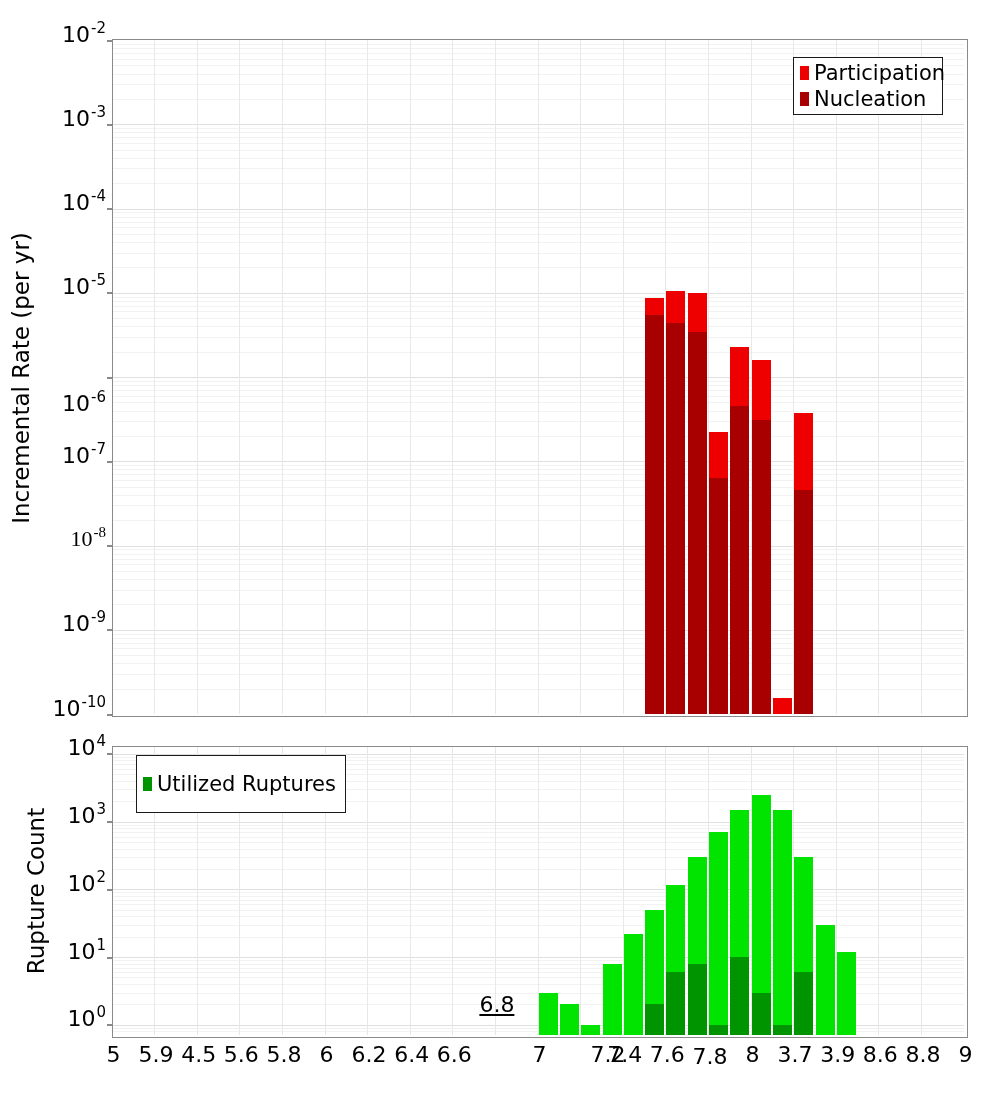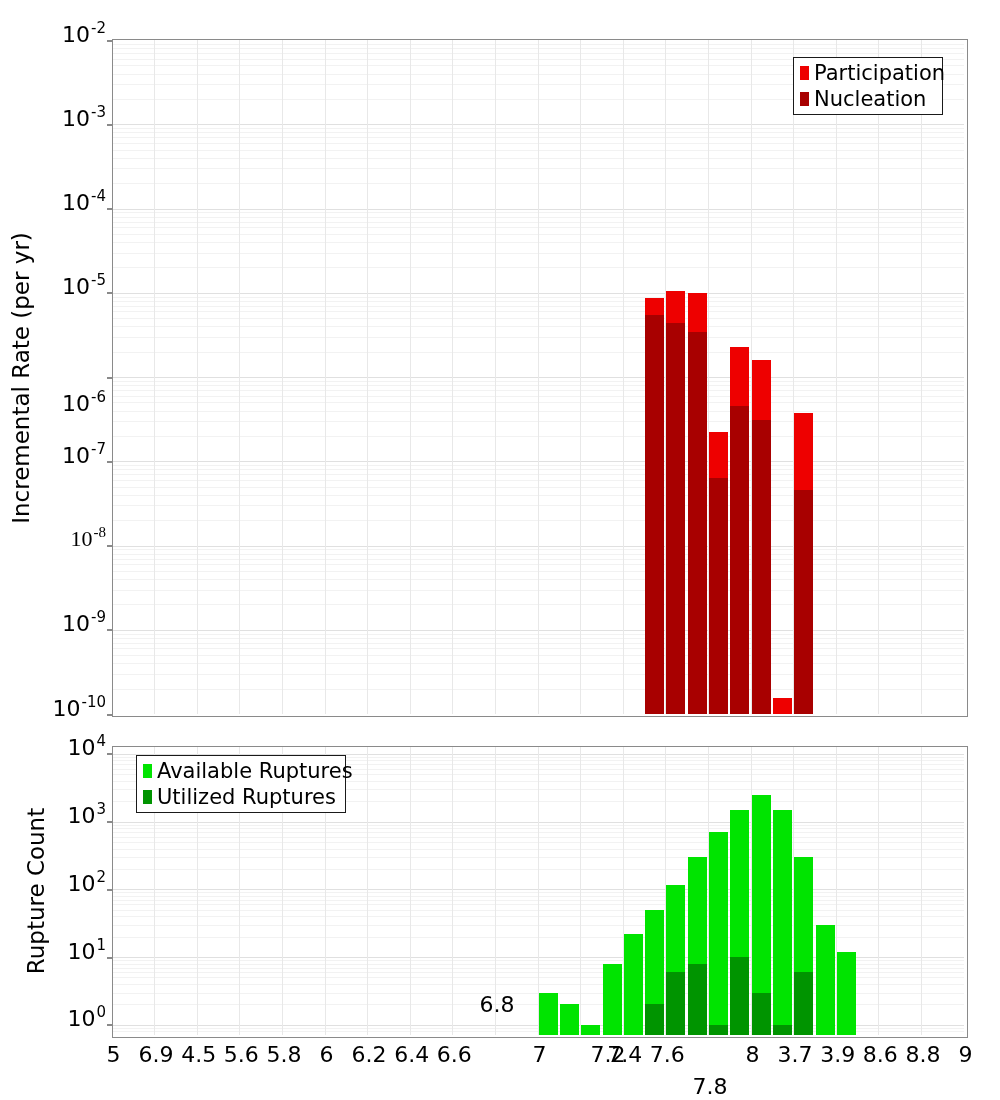--- a/index.html
+++ b/index.html
@@ -235,24 +235,20 @@
       <span>Participation</span>
     </div>
     <div class="legend-row">
       <span class="swatch" style="background: rgb(168, 0, 0);"></span>
       <span>Nucleation</span>
     </div>
   </div>
 
   <div id="count-legend" class="legend">
     <div class="legend-row">
-      <span class="swatch" style="background: rgb(0, 228, 0);"></span>
-      <span>Available Ruptures</span>
-    </div>
-    <div class="legend-row">
       <span class="swatch" style="background: rgb(0, 148, 0);"></span>
       <span>Utilized Ruptures</span>
     </div>
   </div>
 
   <div id="ticks-layer">
       <div class="ytick" style="right: 894px; top: 707.5px;">10<span class="sup">-10</span></div>
       <div class="tickmark" style="left: 107px; top: 713.5px; width: 5px; height: 2px;"></div>
       <div class="ytick" style="right: 894px; top: 623.25px;">10<span class="sup">-9</span></div>
       <div class="tickmark" style="left: 107px; top: 629.25px; width: 5px; height: 2px;"></div>
@@ -274,34 +270,34 @@
       <div class="tickmark" style="left: 107px; top: 1024.34px; width: 5px; height: 2px;"></div>
       <div class="ytick" style="right: 894px; top: 950.571px;">10<span class="sup">1</span></div>
       <div class="tickmark" style="left: 107px; top: 956.571px; width: 5px; height: 2px;"></div>
       <div class="ytick" style="right: 894px; top: 882.806px;">10<span class="sup">2</span></div>
       <div class="tickmark" style="left: 107px; top: 888.806px; width: 5px; height: 2px;"></div>
       <div class="ytick" style="right: 894px; top: 815.041px;">10<span class="sup">3</span></div>
       <div class="tickmark" style="left: 107px; top: 821.041px; width: 5px; height: 2px;"></div>
       <div class="ytick" style="right: 894px; top: 747.276px;">10<span class="sup">4</span></div>
       <div class="tickmark" style="left: 107px; top: 753.276px; width: 5px; height: 2px;"></div>
       <div class="xtick" style="left: 113.5px; top: 1042px;">5</div>
-      <div class="xtick" style="left: 156.1px; top: 1042px;">6.9</div>
+      <div class="xtick" style="left: 156.1px; top: 1042px;">5.9</div>
       <div class="xtick" style="left: 198.7px; top: 1042px;">4.5</div>
       <div class="xtick" style="left: 241.3px; top: 1042px;">5.6</div>
       <div class="xtick" style="left: 283.9px; top: 1042px;">5.8</div>
       <div class="xtick" style="left: 326.5px; top: 1042px;">6</div>
       <div class="xtick" style="left: 369.1px; top: 1042px;">6.2</div>
       <div class="xtick" style="left: 411.7px; top: 1042px;">6.4</div>
       <div class="xtick" style="left: 454.3px; top: 1042px;">6.6</div>
-      <div class="xtick" style="left: 496.9px; top: 992px;">6.8</div>
+      <div class="xtick" style="left: 496.9px; top: 992px; text-decoration: underline;">6.8</div>
       <div class="xtick" style="left: 539.5px; top: 1042px;">7</div>
       <div class="xtick" style="left: 608px; top: 1042px;">7.2</div>
       <div class="xtick" style="left: 624.7px; top: 1042px;">7.4</div>
       <div class="xtick" style="left: 667.3px; top: 1042px;">7.6</div>
-      <div class="xtick" style="left: 709.9px; top: 1074px;">7.8</div>
+      <div class="xtick" style="left: 709.9px; top: 1044px;">7.8</div>
       <div class="xtick" style="left: 752.5px; top: 1042px;">8</div>
       <div class="xtick" style="left: 795.1px; top: 1042px;">3.7</div>
       <div class="xtick" style="left: 837.7px; top: 1042px;">3.9</div>
       <div class="xtick" style="left: 880.3px; top: 1042px;">8.6</div>
       <div class="xtick" style="left: 922.9px; top: 1042px;">8.8</div>
       <div class="xtick" style="left: 965.5px; top: 1042px;">9</div>
     </div>
 </div>
 
 </body></html>

